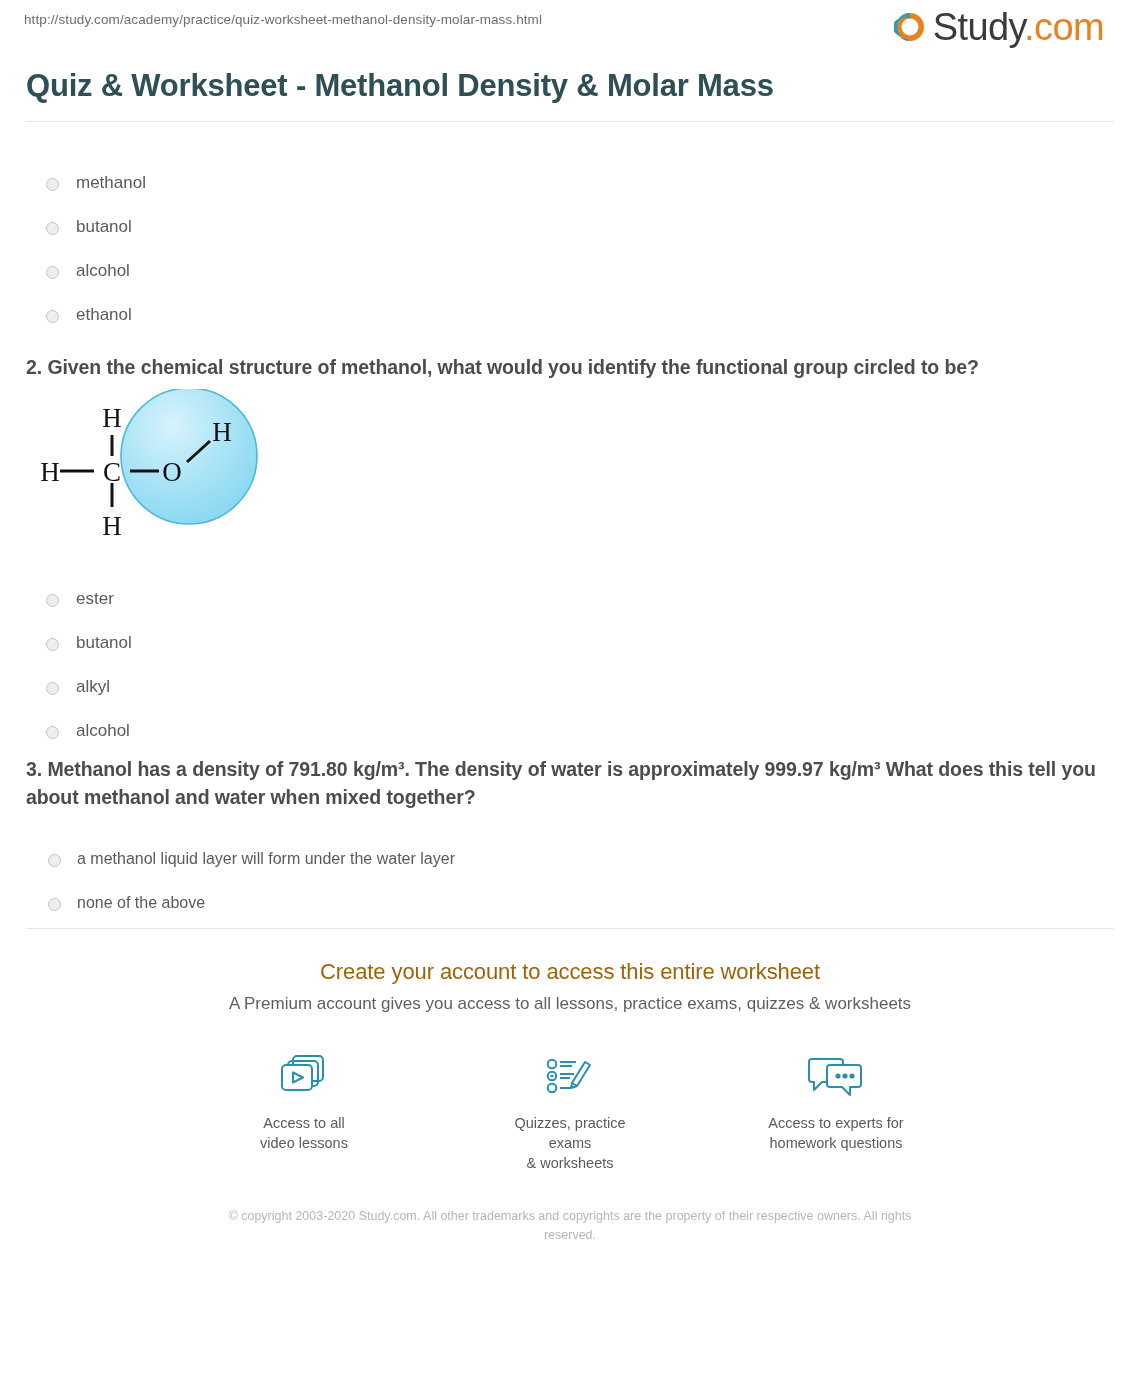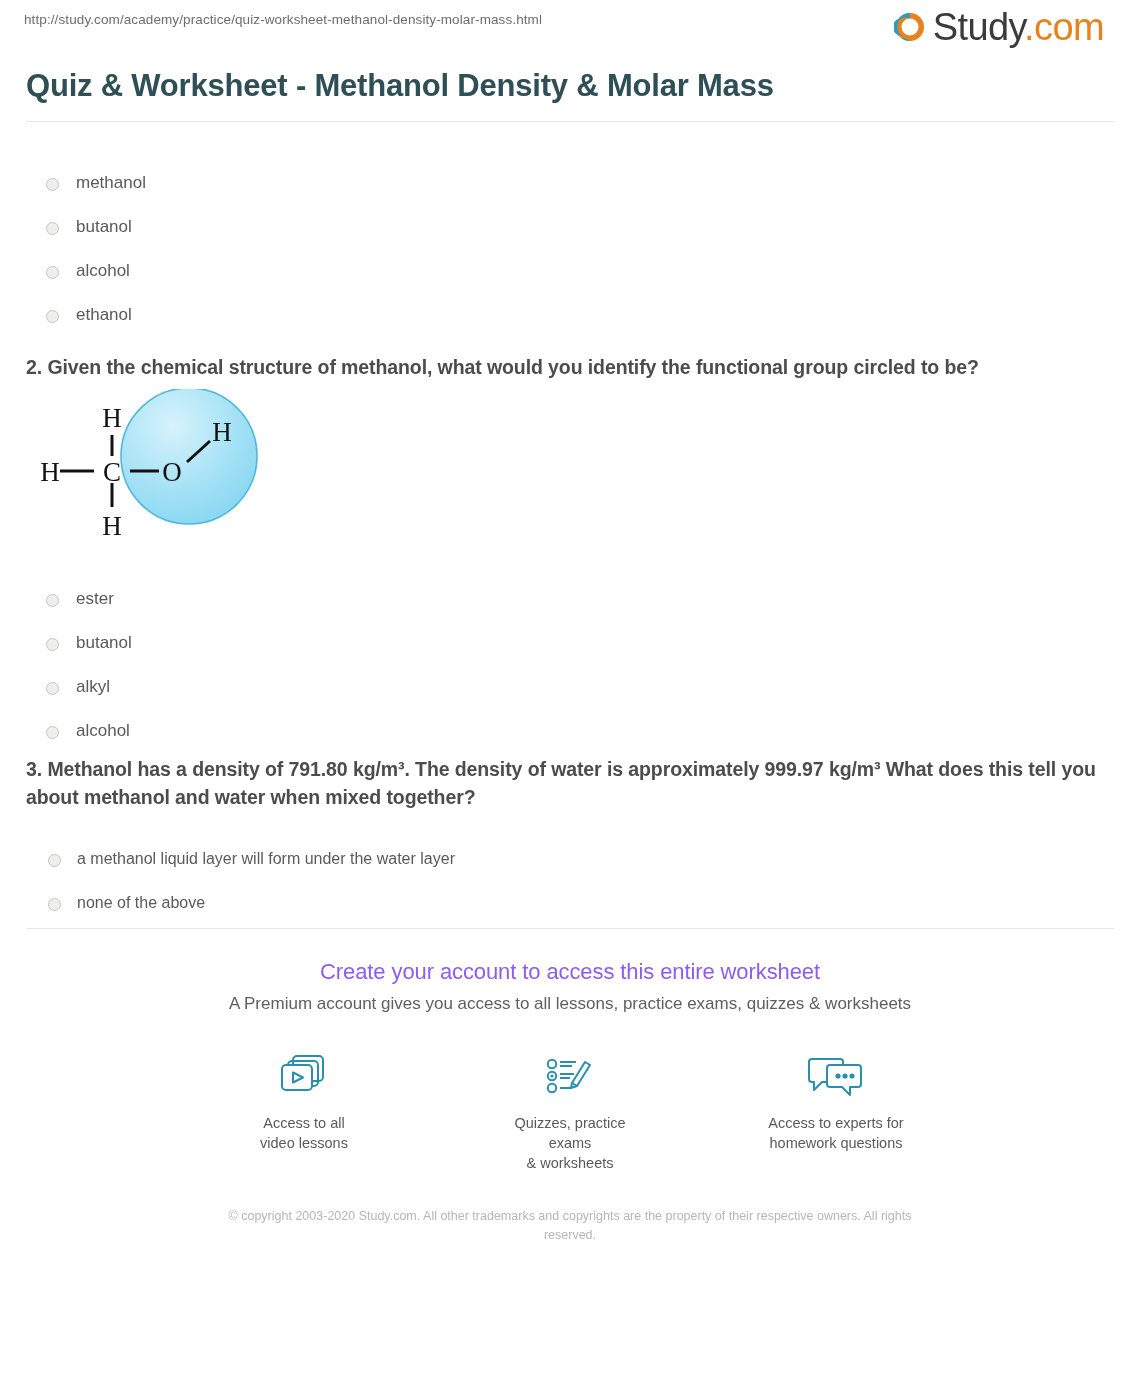--- a/index.html
+++ b/index.html
@@ -123,21 +123,21 @@
   }
   .molecule svg { display: block; }
 
   
   .cta {
     margin-top: 30px;
     text-align: center;
   }
   .cta-heading {
     font-size: 22px;
-    color: #8b5cf6;
+    color: #a16207;
     margin: 26px 0 0 0;
     font-weight: normal;
     letter-spacing: -0.1px;
   }
   .cta-sub {
     font-size: 17px;
     color: #5f5f5f;
     margin: 9px 0 0 0;
   }
   .features {

